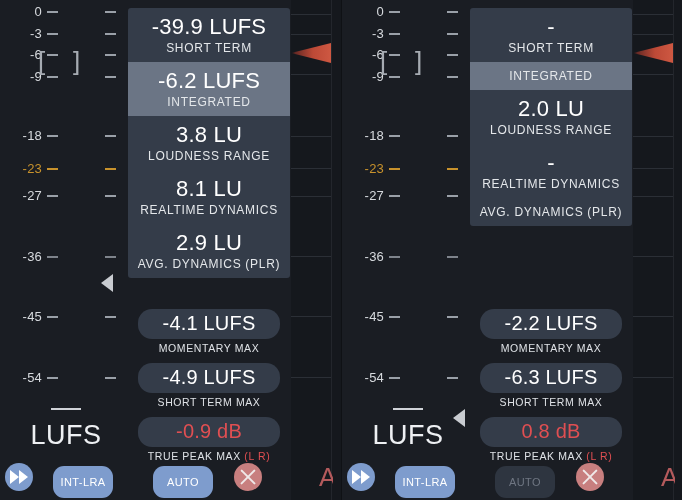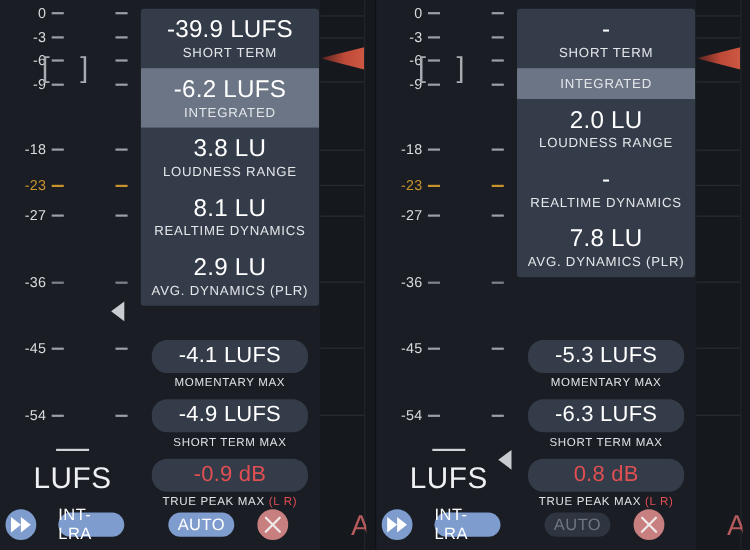--- a/index.html
+++ b/index.html
@@ -96,23 +96,23 @@
     border-bottom:7px solid transparent; border-left:9px solid #ffffff;
   }
   .xmark { position:relative; width:18px; height:18px; }
   .xmark::before, .xmark::after {
     content:""; position:absolute; left:-1px; top:8px; width:20px; height:2.2px;
     background:#f0e9e9; border-radius:1px;
   }
   .xmark::before { transform:rotate(45deg); }
   .xmark::after  { transform:rotate(-45deg); }
   .btn-pill {
-    position:absolute; height:22px; border-radius:11px;
+    position:absolute; height:32px; border-radius:11px;
     background:#7e9ccd; display:flex; align-items:center; justify-content:center;
-    font-size:15px; color:#ffffff; letter-spacing:0.4px;
+    font-size:11px; color:#ffffff; letter-spacing:0.4px;
   }
   .btn-pill.off { background:#2e3540; color:#6f7682; }
 </style>
 </head>
 <body>
 
 <div class="app">
 
   <div class="panel left">
 
@@ -345,28 +345,27 @@
       </div>
       <div class="card-row">
         <div class="card-val">2.0 LU</div>
         <div class="card-cap">LOUDNESS RANGE</div>
       </div>
       <div class="card-row">
         <div class="card-val">-</div>
         <div class="card-cap">REALTIME DYNAMICS</div>
       </div>
       <div class="card-row">
-        <div class="card-val">7.8 LU</div>
         <div class="card-cap">AVG. DYNAMICS (PLR)</div>
       </div>
     </div>
 
     <div class="pillgroup" style="top:309px">
       <div class="pill">
-        <div class="pill-val">-5.3 LUFS</div>
+        <div class="pill-val">-2.2 LUFS</div>
       </div>
       <div class="pill-cap">MOMENTARY MAX</div>
       <div class="pill">
         <div class="pill-val">-6.3 LUFS</div>
       </div>
       <div class="pill-cap">SHORT TERM MAX</div>
       <div class="pill">
         <div class="pill-val red">0.8 dB</div>
       </div>
       <div class="pill-cap">

